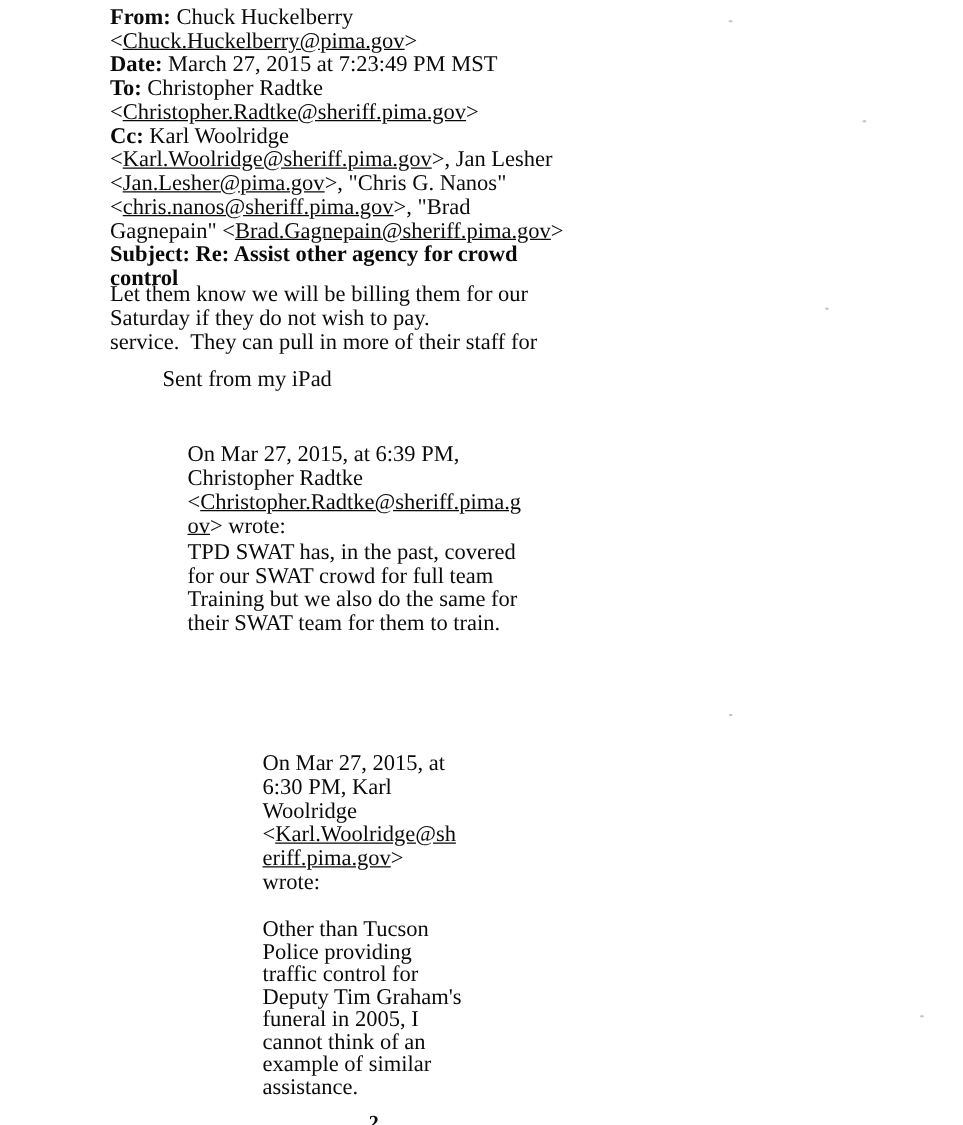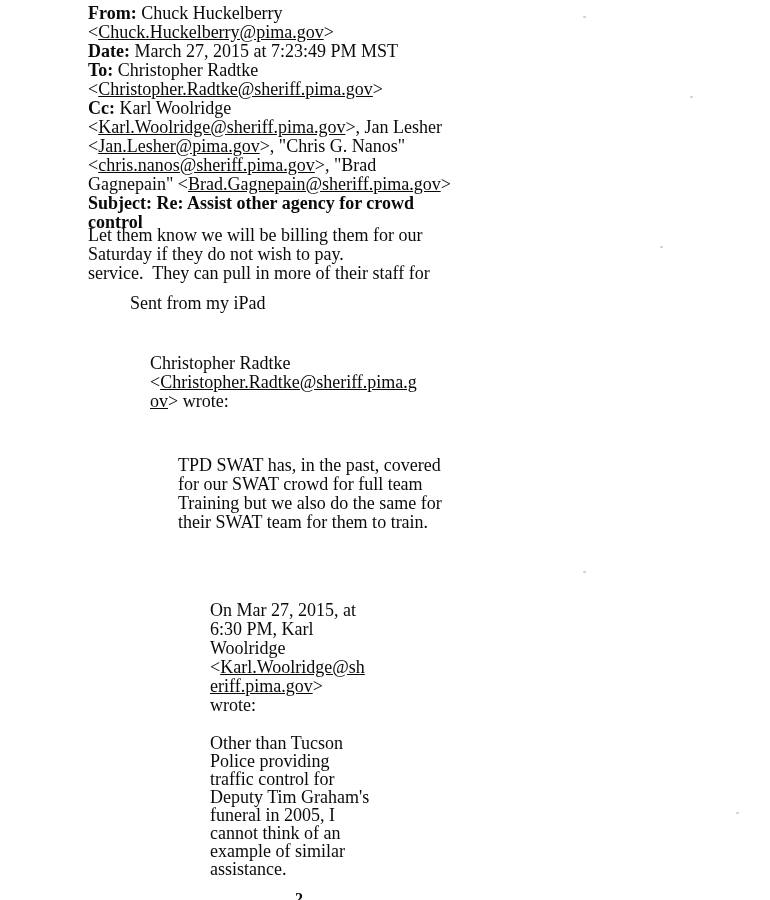--- a/index.html
+++ b/index.html
@@ -42,22 +42,22 @@
   }
 </style>
 </head>
 <body>
 
 <div class="page">
   <div id="email-root">
       <div class="block" style="left: 88px; top: 4px; line-height: 19px;"><div class="line"><span class="bold">From:</span><span> Chuck Huckelberry</span></div><div class="line"><span>&lt;</span><span class="underline">Chuck.Huckelberry@pima.gov</span><span>&gt;</span></div><div class="line"><span class="bold">Date:</span><span> March 27, 2015 at 7:23:49 PM MST</span></div><div class="line"><span class="bold">To:</span><span> Christopher Radtke</span></div><div class="line"><span>&lt;</span><span class="underline">Christopher.Radtke@sheriff.pima.gov</span><span>&gt;</span></div><div class="line"><span class="bold">Cc:</span><span> Karl Woolridge</span></div><div class="line"><span>&lt;</span><span class="underline">Karl.Woolridge@sheriff.pima.gov</span><span>&gt;, Jan Lesher</span></div><div class="line"><span>&lt;</span><span class="underline">Jan.Lesher@pima.gov</span><span>&gt;, "Chris G. Nanos"</span></div><div class="line"><span>&lt;</span><span class="underline">chris.nanos@sheriff.pima.gov</span><span>&gt;, "Brad</span></div><div class="line"><span>Gagnepain" &lt;</span><span class="underline">Brad.Gagnepain@sheriff.pima.gov</span><span>&gt;</span></div><div class="line"><span class="bold">Subject: Re: Assist other agency for crowd</span></div><div class="line"><span class="bold">control</span></div></div>
       <div class="block" style="left: 88px; top: 226px; line-height: 19px;"><div class="line"><span>Let them know we will be billing them for our</span></div><div class="line"><span>Saturday if they do not wish to pay.</span></div><div class="line"><span>service.  They can pull in more of their staff for</span></div></div>
       <div class="block" style="left: 88px; top: 294px; line-height: 19px; margin-left: 42px;"><div class="line"><span>Sent from my iPad</span></div></div>
-      <div class="block" style="left: 150px; top: 354px; line-height: 19px;"><div class="line"><span>Christopher Radtke</span></div><div class="line"><span>&lt;</span><span class="underline">Christopher.Radtke@sheriff.pima.g</span></div><div class="line"><span class="underline">ov</span><span>&gt; wrote:</span></div></div>
-      <div class="block" style="left: 150px; top: 456px; line-height: 19px; margin-left: 28px;"><div class="line"><span>TPD SWAT has, in the past, covered</span></div><div class="line"><span>for our SWAT crowd for full team</span></div><div class="line"><span>Training but we also do the same for</span></div><div class="line"><span>their SWAT team for them to train.</span></div></div>
+      <div class="block" style="left: 150px; top: 354px; line-height: 19px;"><div class="line"><span>On Mar 27, 2015, at 6:39 PM,</span></div><div class="line"><span>Christopher Radtke</span></div><div class="line"><span>&lt;</span><span class="underline">Christopher.Radtke@sheriff.pima.g</span></div><div class="line"><span class="underline">ov</span><span>&gt; wrote:</span></div></div>
+      <div class="block" style="left: 150px; top: 432px; line-height: 19px;"><div class="line"><span>TPD SWAT has, in the past, covered</span></div><div class="line"><span>for our SWAT crowd for full team</span></div><div class="line"><span>Training but we also do the same for</span></div><div class="line"><span>their SWAT team for them to train.</span></div></div>
       <div class="block" style="left: 210px; top: 601px; line-height: 19px;"><div class="line"><span>On Mar 27, 2015, at</span></div><div class="line"><span>6:30 PM, Karl</span></div><div class="line"><span>Woolridge</span></div><div class="line"><span>&lt;</span><span class="underline">Karl.Woolridge@sh</span></div><div class="line"><span class="underline">eriff.pima.gov</span><span>&gt;</span></div><div class="line"><span>wrote:</span></div></div>
       <div class="block" style="left: 210px; top: 734px; line-height: 18px;"><div class="line"><span>Other than Tucson</span></div><div class="line"><span>Police providing</span></div><div class="line"><span>traffic control for</span></div><div class="line"><span>Deputy Tim Graham's</span></div><div class="line"><span>funeral in 2005, I</span></div><div class="line"><span>cannot think of an</span></div><div class="line"><span>example of similar</span></div><div class="line"><span>assistance.</span></div></div>
     </div>
   <span class="pagenum">2</span>
   <i class="speck" style="left:690px; top:96px;"></i>
   <i class="speck" style="left:583px; top:571px;"></i>
   <i class="speck" style="left:660px; top:246px;"></i>
   <i class="speck" style="left:736px; top:812px;"></i>
   <i class="speck" style="left:583px; top:16px;"></i>
 </div>

